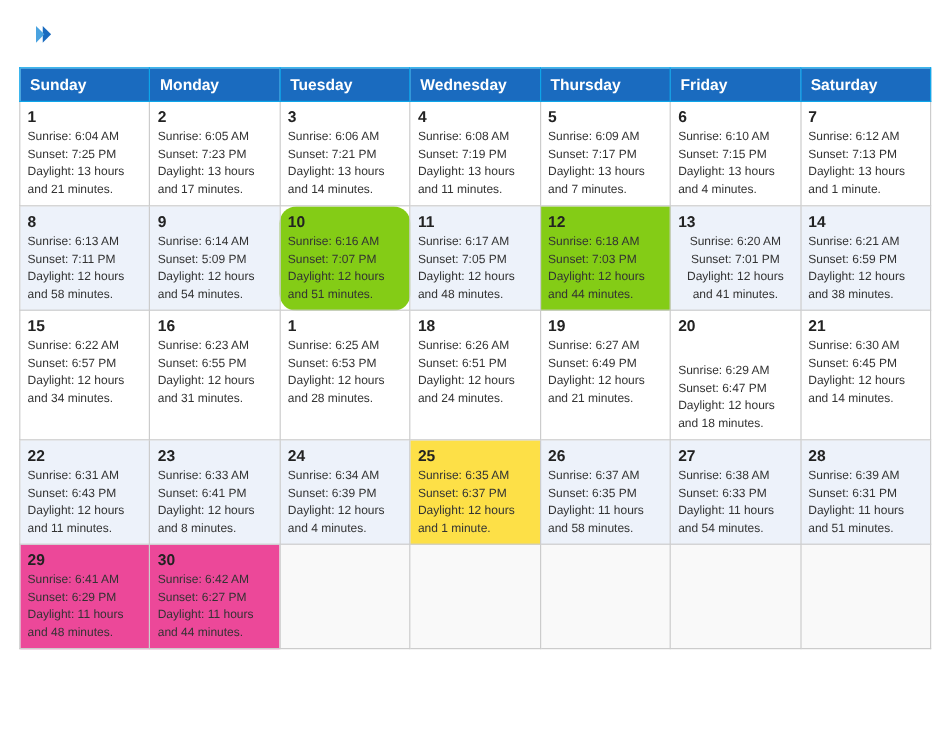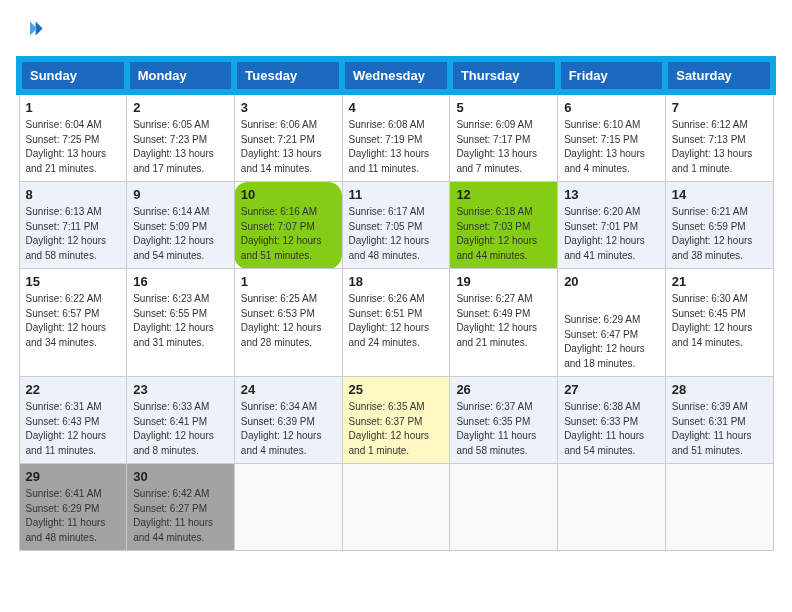--- a/index.html
+++ b/index.html
@@ -51,21 +51,21 @@
       border-collapse: collapse;
       font-size: 11px;
     }
     .calendar th {
       background: #1a6bbf;
       color: #fff;
       padding: 6px 8px;
       text-align: left;
       font-size: 13px;
       font-weight: bold;
-      border: 6px solid #0ea5e9;
+      border: 1px solid #0ea5e9;
     }
     .calendar td {
       border: 1px solid #ccc;
       vertical-align: top;
       padding: 5px 6px;
       width: 108px;
       min-height: 80px;
       background: #fff;
     }
     .calendar tr:nth-child(even) td {
@@ -79,21 +79,21 @@
     }
     .day-info {
       font-size: 10px;
       color: #333;
       line-height: 1.45;
     }
     .empty-cell {
       background: #f9f9f9 !important;
     }
     tr:last-child td {
-      background: #a3a3a3;
+      background: #ec4899;
     }
   </style>
 </head>
 <body>
 
 <div class="header">
   <div class="logo">
     <svg class="logo-icon" viewBox="0 0 40 40">
       <polygon points="28,8 38,18 28,28" fill="#1a6bbf"></polygon>
       <polygon points="20,8 30,18 20,28" fill="#4aa3e0"></polygon>
@@ -204,21 +204,21 @@
         </td>
         <td style="background: #84cc16;">
           <div class="day-num">12</div>
           <div class="day-info" style="white-space: pre-line;">Sunrise: 6:18 AM
 Sunset: 7:03 PM
 Daylight: 12 hours
 and 44 minutes.</div>
         </td>
         <td style="background: rgb(237, 242, 250);">
           <div class="day-num">13</div>
-          <div class="day-info" style="white-space: pre-line;">Sunrise: 6:20 AM
+          <div class="day-info" style="white-space: pre-line; text-align: center;">Sunrise: 6:20 AM
 Sunset: 7:01 PM
 Daylight: 12 hours
 and 41 minutes.</div>
         </td>
         <td style="background: rgb(237, 242, 250);">
           <div class="day-num">14</div>
           <div class="day-info" style="white-space: pre-line;">Sunrise: 6:21 AM
 Sunset: 6:59 PM
 Daylight: 12 hours
 and 38 minutes.</div>
@@ -290,21 +290,21 @@
 Daylight: 12 hours
 and 8 minutes.</div>
         </td>
         <td style="background: rgb(237, 242, 250);">
           <div class="day-num">24</div>
           <div class="day-info" style="white-space: pre-line;">Sunrise: 6:34 AM
 Sunset: 6:39 PM
 Daylight: 12 hours
 and 4 minutes.</div>
         </td>
-        <td style="background: #fef9c3;">
+        <td style="background: #fde047;">
           <div class="day-num">25</div>
           <div class="day-info" style="white-space: pre-line;">Sunrise: 6:35 AM
 Sunset: 6:37 PM
 Daylight: 12 hours
 and 1 minute.</div>
         </td>
         <td style="background: rgb(237, 242, 250);">
           <div class="day-num">26</div>
           <div class="day-info" style="white-space: pre-line;">Sunrise: 6:37 AM
 Sunset: 6:35 PM

